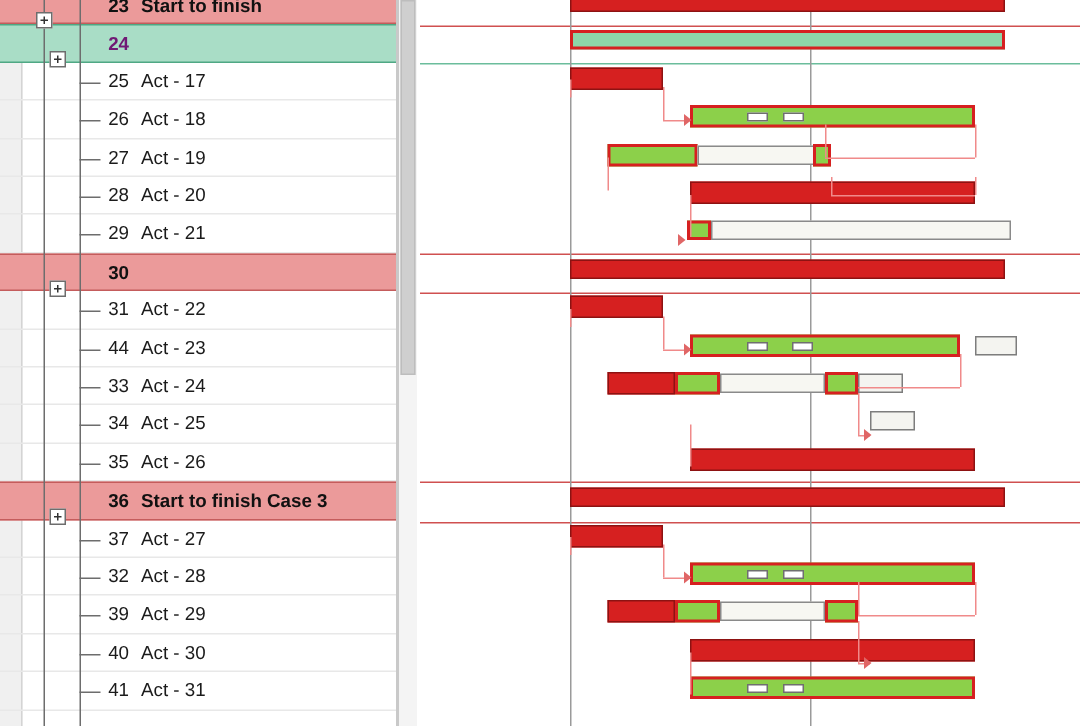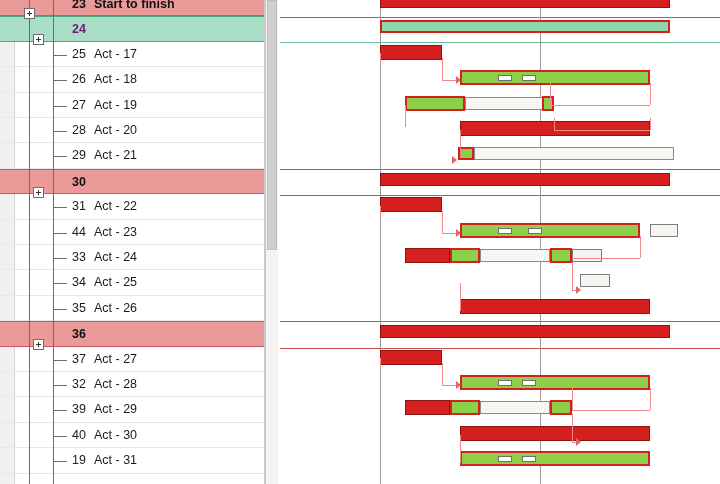--- a/index.html
+++ b/index.html
@@ -173,39 +173,40 @@
         <div class="row" style="top: 270.4px;">
           <div class="idx">34</div>
           <div class="nm">Act - 25</div>
         </div>
         <div class="row" style="top: 295.8px;">
           <div class="idx">35</div>
           <div class="nm">Act - 26</div>
         </div>
         <div class="row summary" style="top: 321.2px;">
           <div class="idx">36</div>
+          <div class="nm">Start to finish Case 3</div>
         </div>
         <div class="row" style="top: 346.6px;">
           <div class="idx">37</div>
           <div class="nm">Act - 27</div>
         </div>
         <div class="row" style="top: 372px;">
           <div class="idx">32</div>
           <div class="nm">Act - 28</div>
         </div>
         <div class="row" style="top: 397.4px;">
           <div class="idx">39</div>
           <div class="nm">Act - 29</div>
         </div>
         <div class="row" style="top: 422.8px;">
           <div class="idx">40</div>
           <div class="nm">Act - 30</div>
         </div>
         <div class="row" style="top: 448.2px;">
-          <div class="idx">19</div>
+          <div class="idx">41</div>
           <div class="nm">Act - 31</div>
         </div>
       </div>
 
     <div id="treelines">
         <div class="vline" style="left: 29px; top: 0px; height: 484px;"></div>
         <div class="vline" style="left: 53px; top: 0px; height: 484px;"></div>
         <div class="expander plus" style="left: 24px; top: 8px;"></div>
         <div class="expander plus" style="left: 33px; top: 34px;"></div>
         <div class="expander plus" style="left: 33px; top: 187px;"></div>

